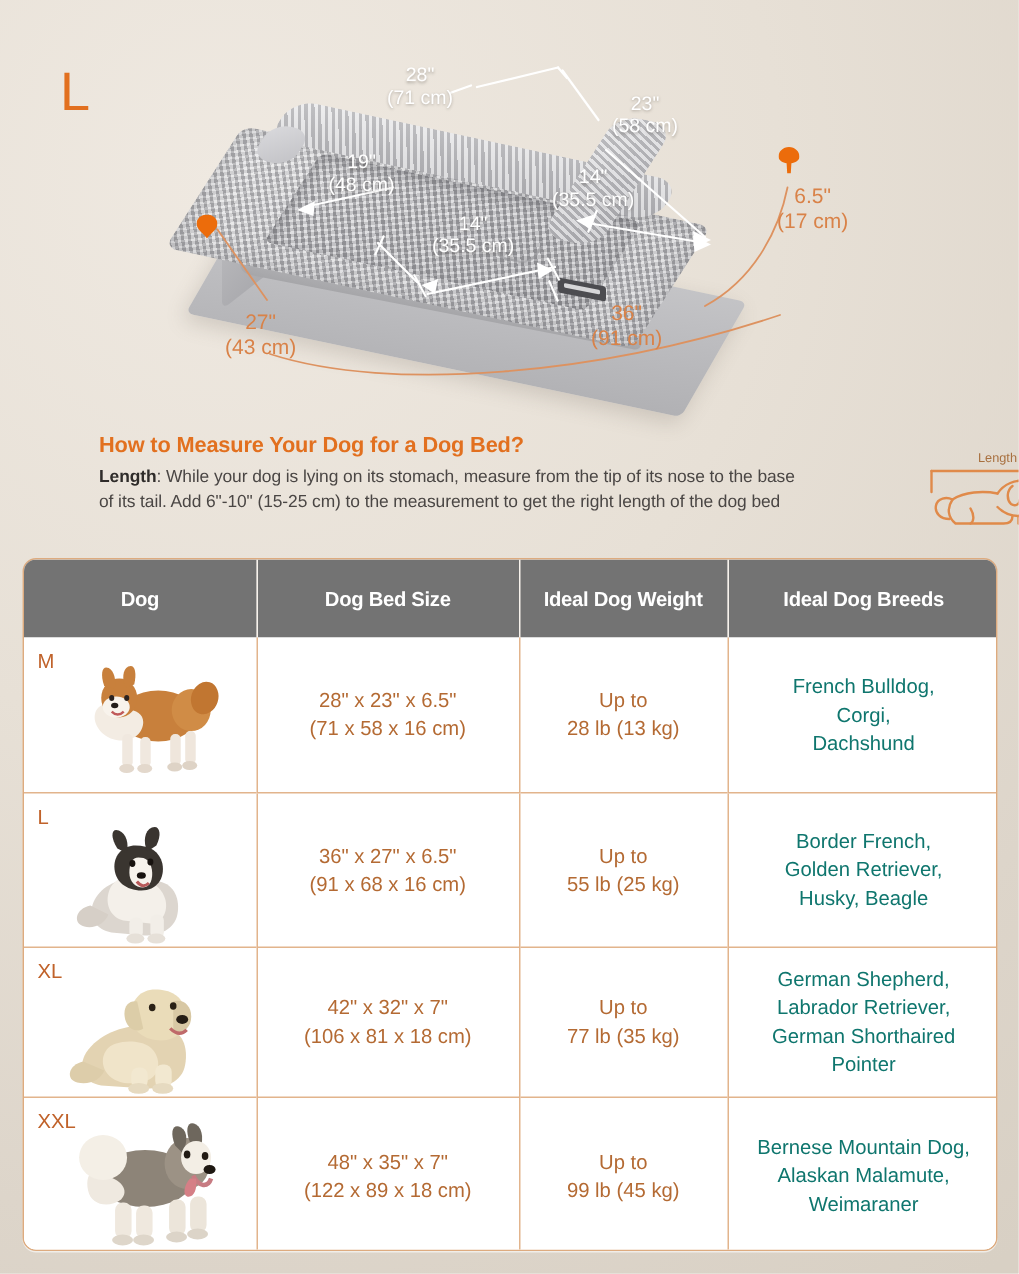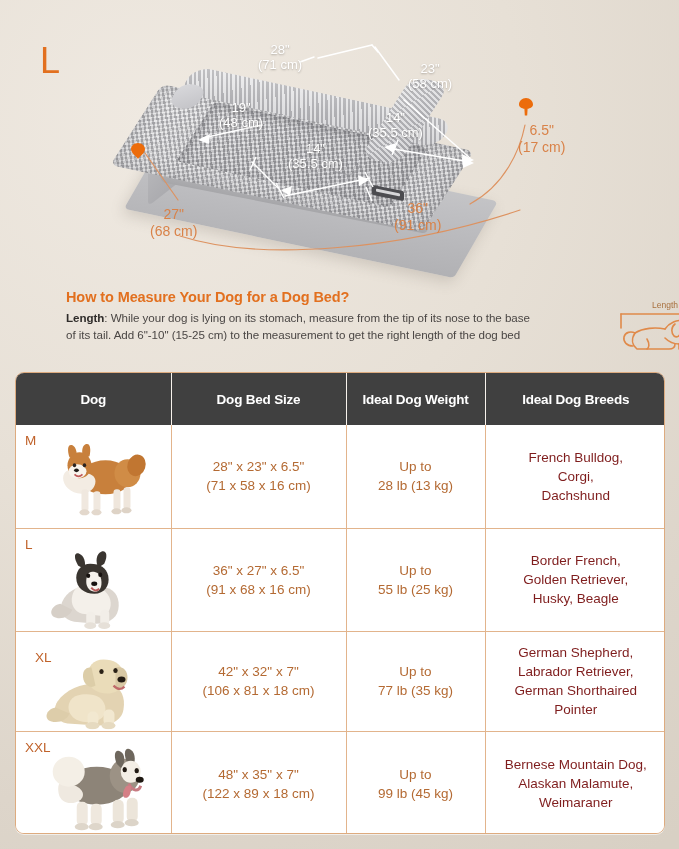--- a/index.html
+++ b/index.html
@@ -165,21 +165,21 @@
   #table-wrap {
     position: absolute; left: 15px; top: 372px; width: 650px; height: 462px;
     border: 1px solid #ddab7f;
     border-radius: 9px;
     background: #ffffff;
     overflow: hidden;
     box-shadow: 0 1px 0 rgba(255,255,255,0.6);
   }
   table#sizechart { width: 100%; height: 100%; border-collapse: collapse; table-layout: fixed; }
   #sizechart thead th {
-    background: #404040;
+    background: #737373;
     color: #ffffff;
     font-size: 13.5px;
     font-weight: bold;
     height: 52px;
     border-right: 1px solid #f7f2ec;
     letter-spacing: -0.2px;
   }
   #sizechart thead th:last-child { border-right: none; }
   #sizechart tbody td {
     border-top: 1px solid #e2b48c;
@@ -199,21 +199,21 @@
   .col-breeds { width: 181px; }
 
   .dogcell { position: relative; height: 100%; }
   .dogcell .sz {
     position: absolute; left: 9px; top: 6px;
     font-size: 13.5px; color: #c0622a; font-weight: 400;
   }
   .dogfig { position: absolute; left: 0; top: 0; right: 0; bottom: 0; }
   .dogfig svg { position: absolute; left: 50%; top: 50%; transform: translate(-46%, -46%); }
   .cellval { white-space: pre-line; }
-  .breeds { color: #7f1d1d; white-space: pre-line; }
+  .breeds { color: #0f766e; white-space: pre-line; }
 </style>
 </head>
 <body>
 
 <div id="page">
 
   <div id="hero">
 
     <div class="size-badge">L</div>
 
@@ -290,21 +290,21 @@
       <div>14"</div>
       <div>(35.5 cm)</div>
     </div>
     <div class="dim d14b">
       <div>14"</div>
       <div>(35.5 cm)</div>
     </div>
 
     <div class="dim-orange d27">
       <div>27"</div>
-      <div>(68 cm)</div>
+      <div>(43 cm)</div>
     </div>
     <div class="dim-orange d36">
       <div>36"</div>
       <div>(91 cm)</div>
     </div>
     <div class="dim-orange d65">
       <div>6.5"</div>
       <div>(17 cm)</div>
     </div>
 
@@ -439,21 +439,21 @@
           <td><span class="cellval">36" x 27" x 6.5"
 (91 x 68 x 16 cm)</span></td>
           <td><span class="cellval">Up to
 55 lb (25 kg)</span></td>
           <td><span class="breeds">Border French,
 Golden Retriever,
 Husky, Beagle</span></td>
         </tr>
 
         <tr style="height:100px;">
-          <td style="padding:10px;">
+          <td style="padding:0;">
             <div class="dogcell">
               <span class="sz">XL</span>
               <div class="dogfig">
                 <svg width="112" height="90" viewBox="0 0 112 90">
 
                   <path d="M26 84 C14 82 10 72 16 62 C24 50 40 44 54 44 L70 46 C80 48 84 58 82 70 C80 82 68 86 56 86 Z" fill="#e3d3b2"></path>
                   <path d="M36 56 C28 58 24 68 30 76 C36 84 50 84 58 80 C66 76 66 64 58 58 C52 54 42 54 36 56 Z" fill="#f0e4c9"></path>
                   <path d="M62 20 C52 20 46 27 46 37 C46 48 55 54 66 54 C78 54 84 45 82 34 C80 24 72 20 62 20 Z" fill="#eadcb9"></path>
                   <path d="M74 28 C80 26 86 30 86 38 C86 46 80 50 74 48 Z" fill="#d8c8a4"></path>
                   <path d="M50 28 C44 27 40 32 42 40 C44 47 50 49 54 46 Z" fill="#dccda8"></path>

